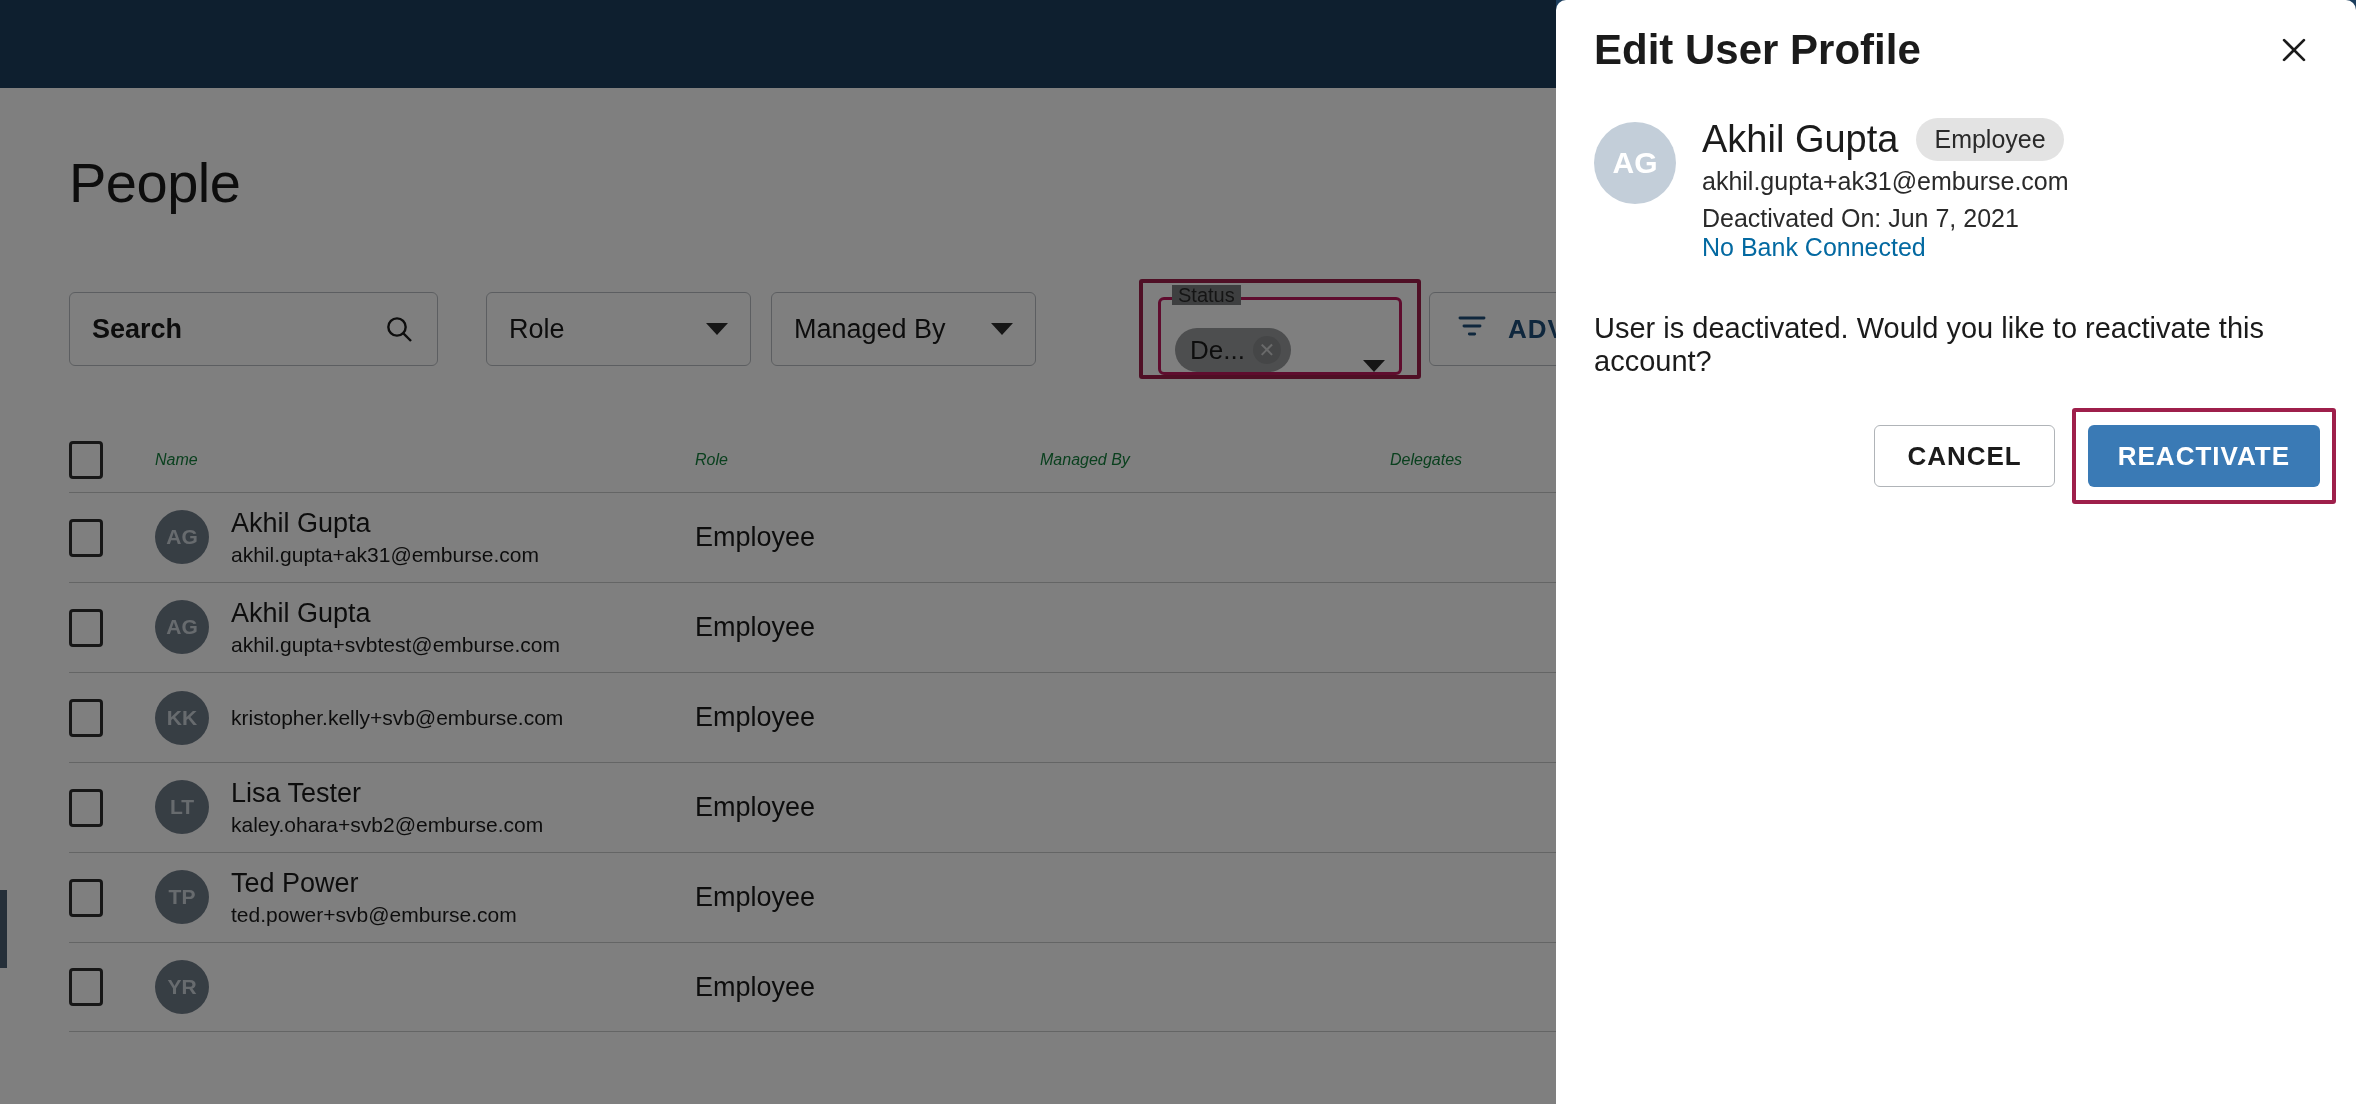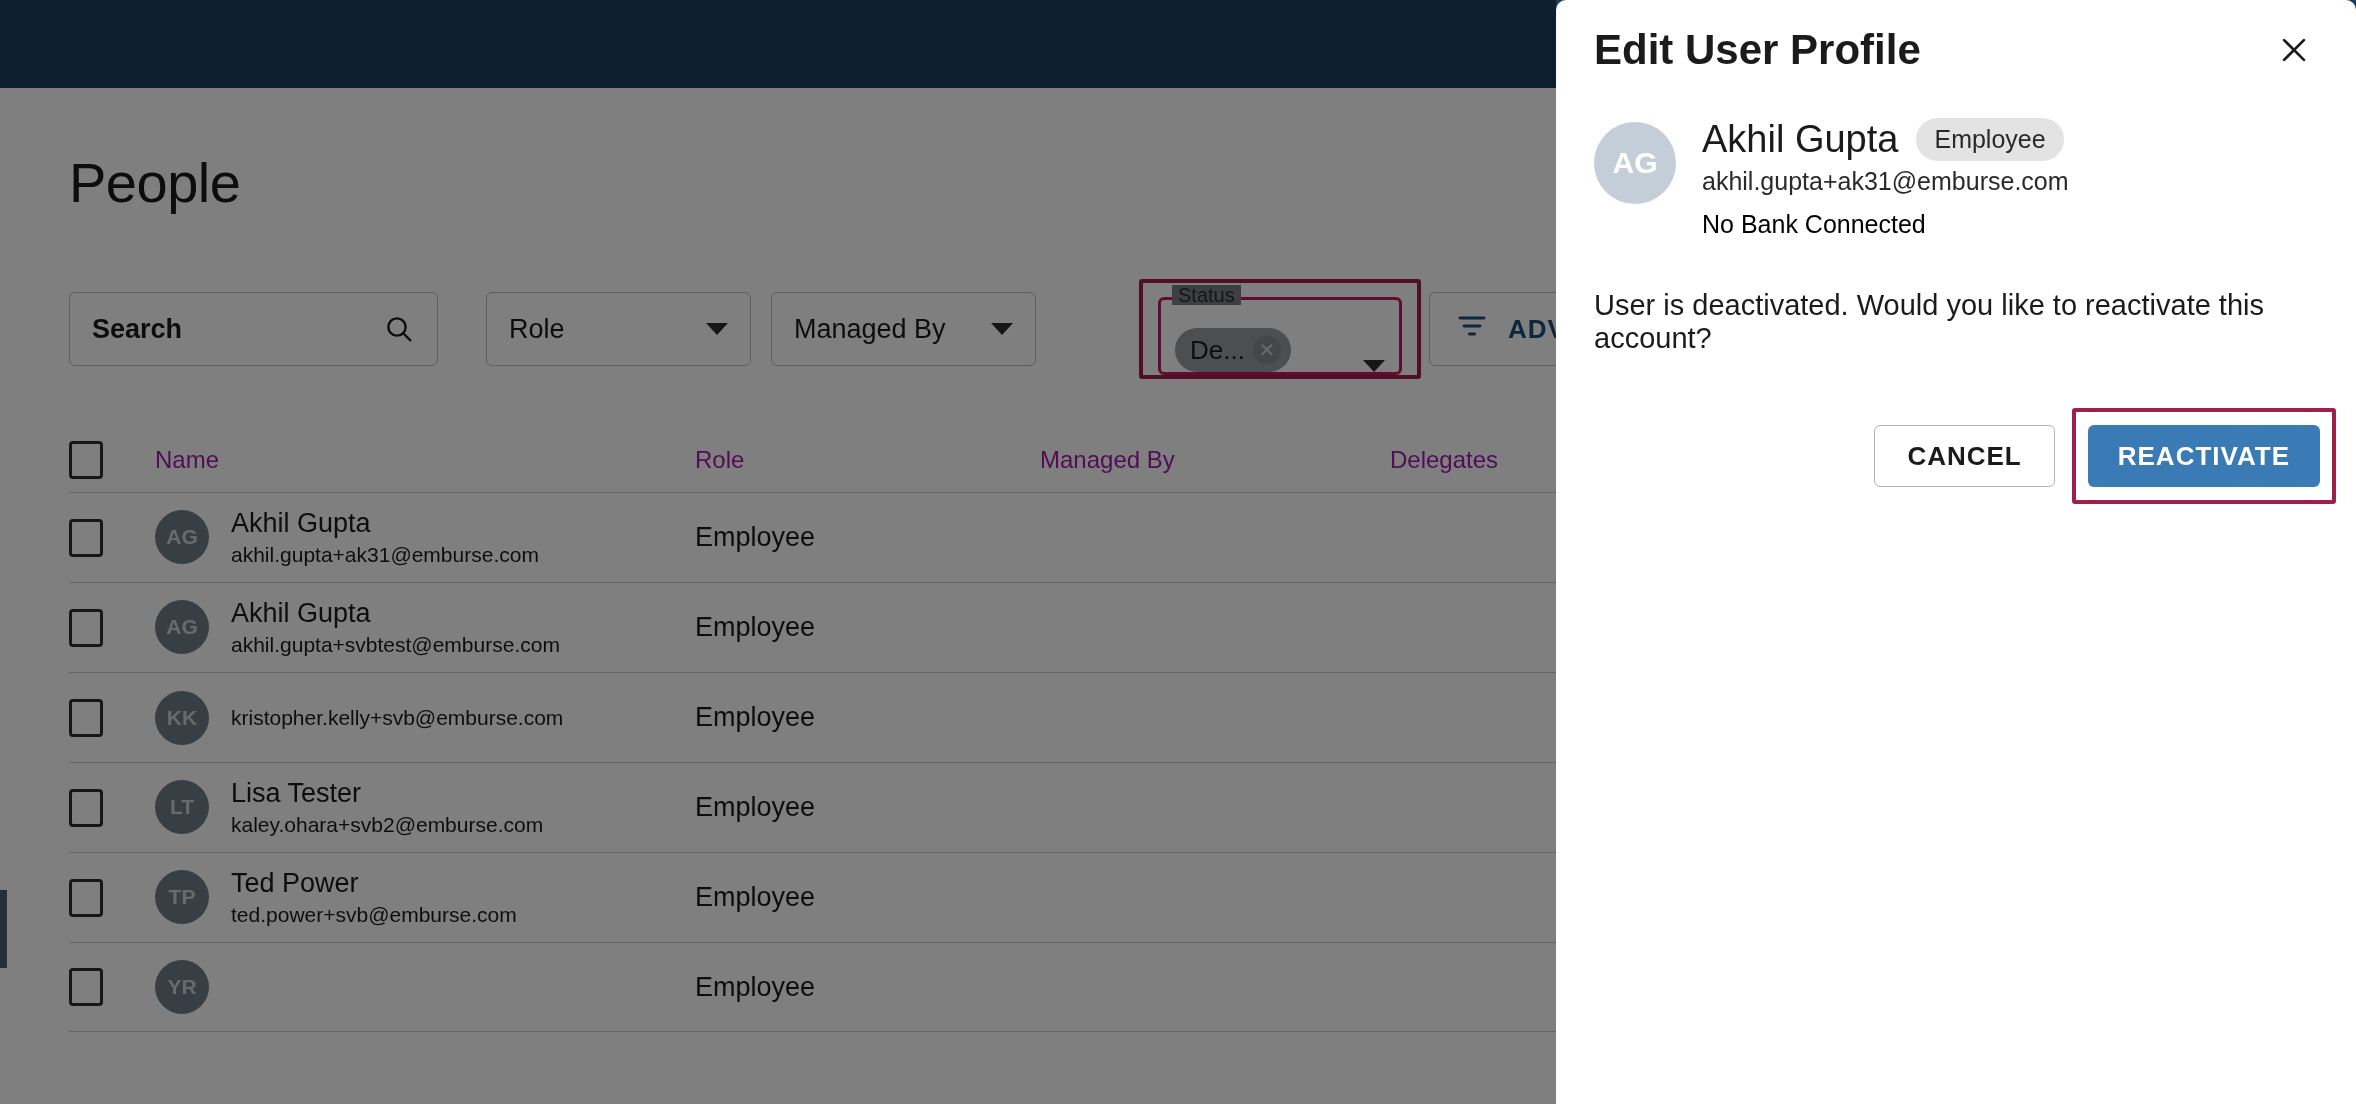--- a/index.html
+++ b/index.html
@@ -104,21 +104,21 @@
     height: 74px; padding: 0 26px;
     border: 1px solid #b9bdc2; border-radius: 6px;
     display: flex; align-items: center; gap: 20px;
     color: #1f4f7a; font-size: 26px; font-weight: 600; letter-spacing: 1px;
   }
 
   
   .table { position: absolute; left: 69px; top: 340px; width: 2220px; }
   .thead {
     display: flex; align-items: center; height: 64px;
-    font-size: 24px; color: #a21caf;
+    font-size: 16px; color: #15803d; font-style: italic;
   }
   .c-check { width: 86px; flex: 0 0 86px; }
   .c-name  { width: 540px; flex: 0 0 540px; }
   .c-role  { width: 345px; flex: 0 0 345px; }
   .c-man   { width: 350px; flex: 0 0 350px; }
   .c-del   { width: 330px; flex: 0 0 330px; }
 
   .cbox {
     width: 34px; height: 38px;
     border: 3px solid #2f2f2f; border-radius: 4px;
@@ -177,21 +177,21 @@
   }
   .pinfo { flex: 1; }
   .nameline { display: flex; align-items: center; gap: 18px; }
   .fullname { font-size: 38px; color: #1b1b1b; }
   .role-chip {
     background: #e3e3e3; border-radius: 22px;
     padding: 7px 18px; font-size: 25px; color: #2a2a2a;
   }
   .meta { font-size: 25px; color: #2a2a2a; margin-top: 6px; }
   .meta2 { font-size: 25px; color: #2a2a2a; margin-top: 8px; }
-  .meta3 { font-size: 25px; color: #000000; margin-top: 14px; }
+  .meta3 { font-size: 25px; color: #0369a1; }
 
   .drawer-msg {
     padding: 50px 38px 0 38px;
     font-size: 29px; color: #1b1b1b;
   }
 
   .actions {
     position: absolute; right: 20px; top: 408px;
     display: flex; align-items: center; gap: 0;
   }
@@ -404,20 +404,21 @@
     </div>
 
     <div class="profile">
       <div class="big-avatar">AG</div>
       <div class="pinfo">
         <div class="nameline">
           <span class="fullname">Akhil Gupta</span>
           <span class="role-chip">Employee</span>
         </div>
         <div class="meta">akhil.gupta+ak31@emburse.com</div>
+        <div class="meta2">Deactivated On: Jun 7, 2021</div>
         <div class="meta3">No Bank Connected</div>
       </div>
     </div>
 
     <div class="drawer-msg">User is deactivated. Would you like to reactivate this account?</div>
 
     <div class="actions">
       <button class="btn-cancel">CANCEL</button>
       <div class="reactivate-hl">
         <button class="btn-reactivate">REACTIVATE</button>

